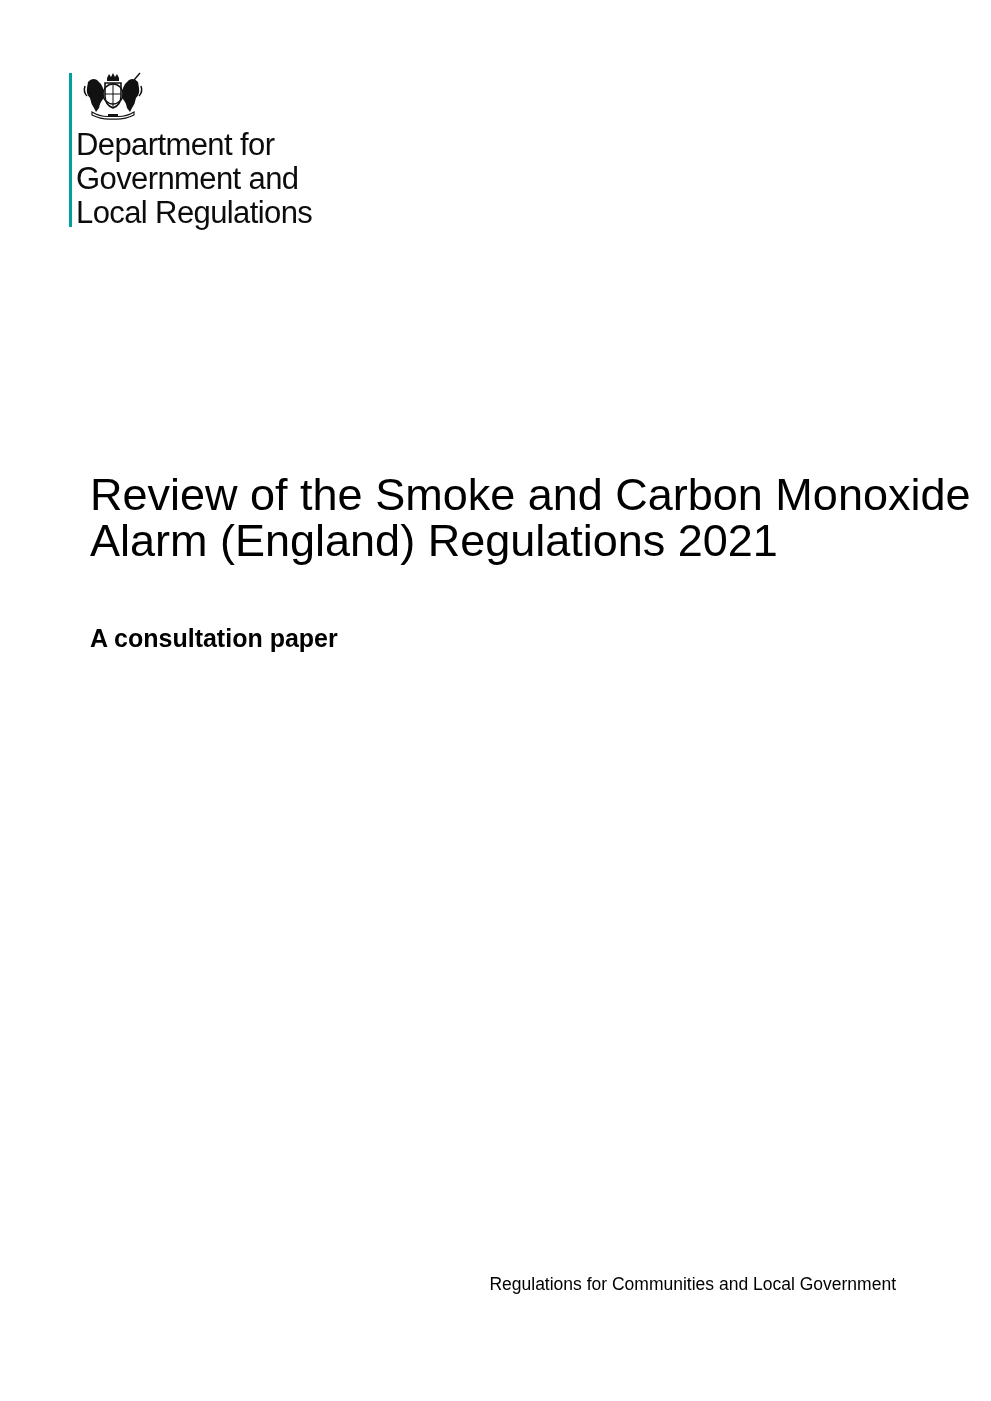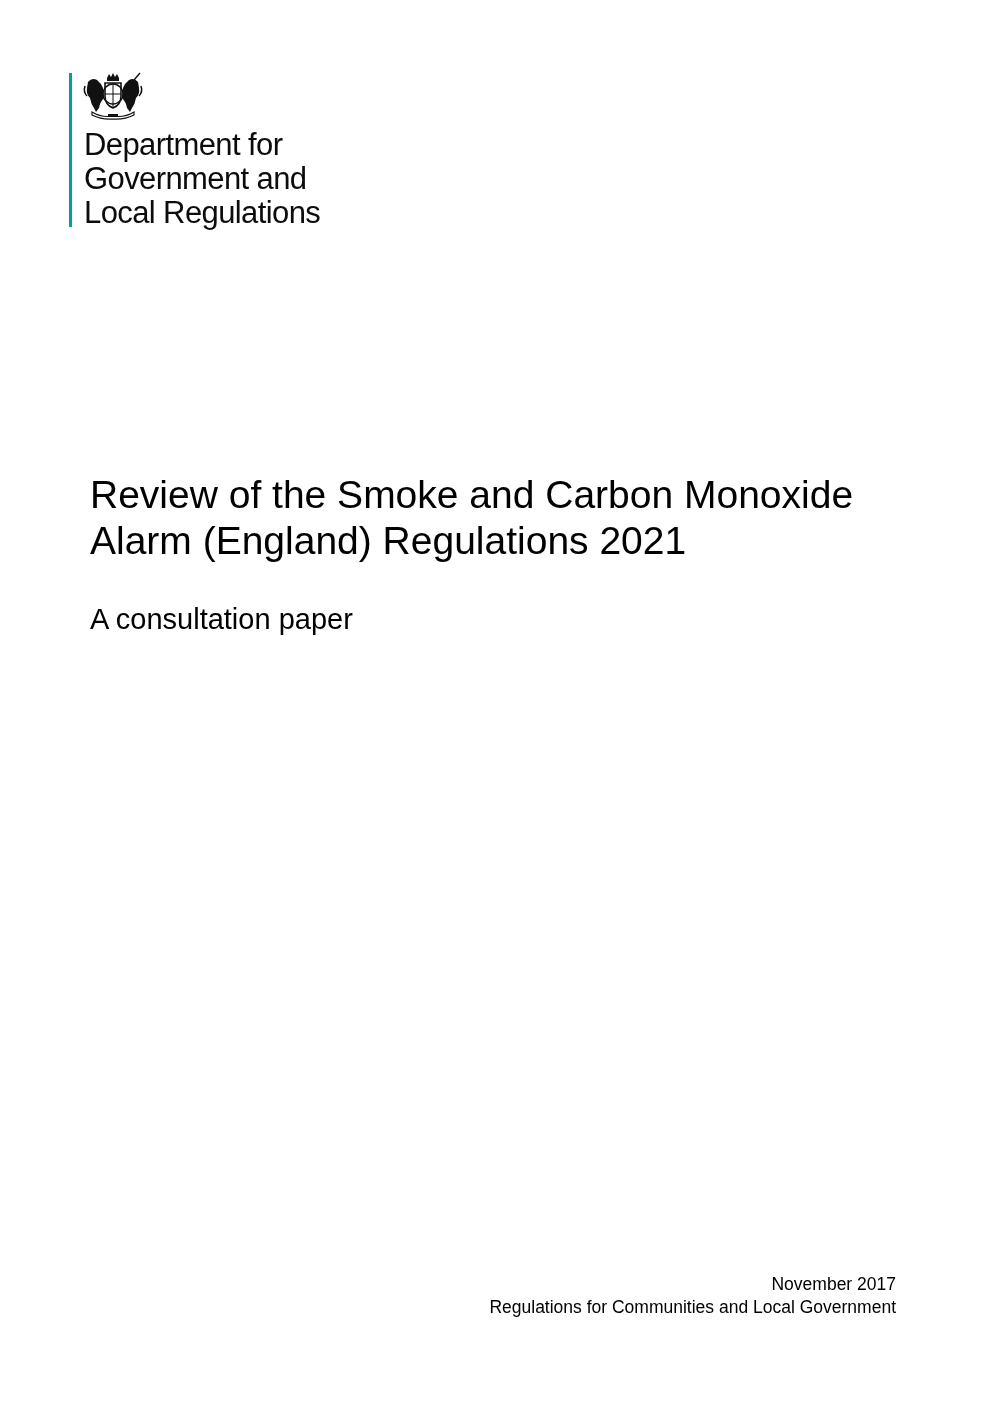--- a/index.html
+++ b/index.html
@@ -25,46 +25,46 @@
     }
     .crest {
       position: absolute;
       left: 82px;
       top: 72px;
       width: 62px;
       height: 48px;
     }
     .logo-text {
       position: absolute;
-      left: 84px;
+      left: 76px;
       top: 128px;
       font-size: 31px;
       line-height: 34px;
       letter-spacing: -0.6px;
       color: #0b0c0c;
     }
     .logo-text div { white-space: nowrap; }
     .title {
       position: absolute;
       left: 90px;
       top: 472px;
-      font-size: 39px;
+      font-size: 45px;
       line-height: 46px;
       margin: 0;
       font-weight: normal;
       white-space: nowrap;
     }
     .subtitle {
       position: absolute;
       left: 90px;
-      top: 603px;
-      font-size: 29px;
+      top: 622px;
+      font-size: 25px;
       line-height: 32px;
       margin: 0;
-      font-weight: normal;
+      font-weight: bold;
       white-space: nowrap;
     }
     .footer {
       position: absolute;
       right: 95px;
       top: 1273px;
       text-align: right;
       font-size: 17.5px;
       line-height: 23px;
     }
@@ -105,15 +105,14 @@
 </div>
 
 <h1 class="title">
   <div>Review of the Smoke and Carbon Monoxide</div>
   <div>Alarm (England) Regulations 2021</div>
 </h1>
 
 <h2 class="subtitle">A consultation paper</h2>
 
 <div class="footer">
-  <div>November 2017</div>
   <div>Regulations for Communities and Local Government</div>
 </div>
 
 </body></html>

